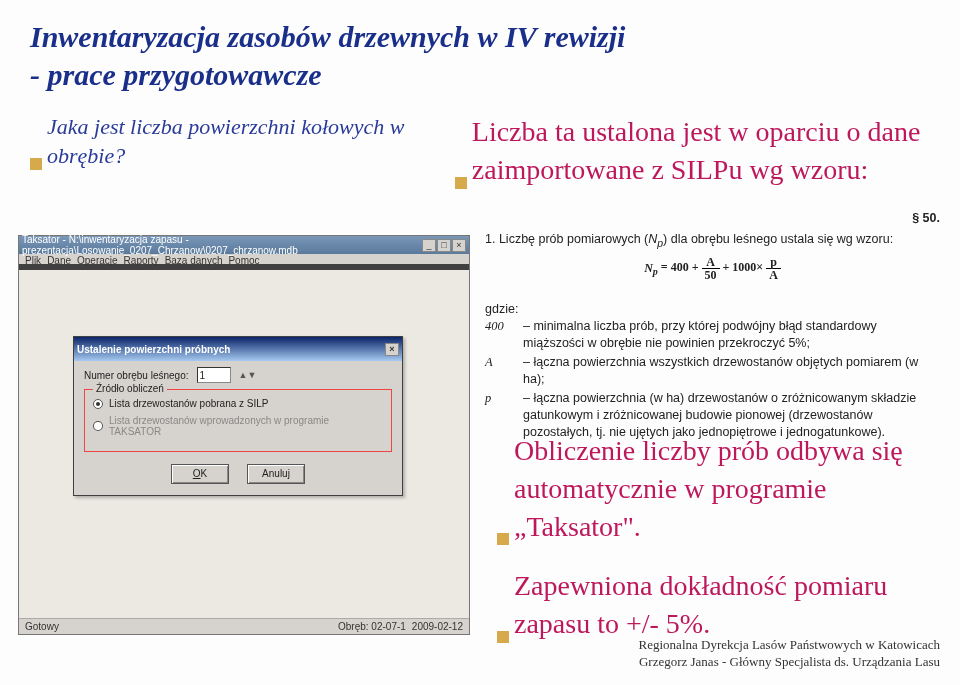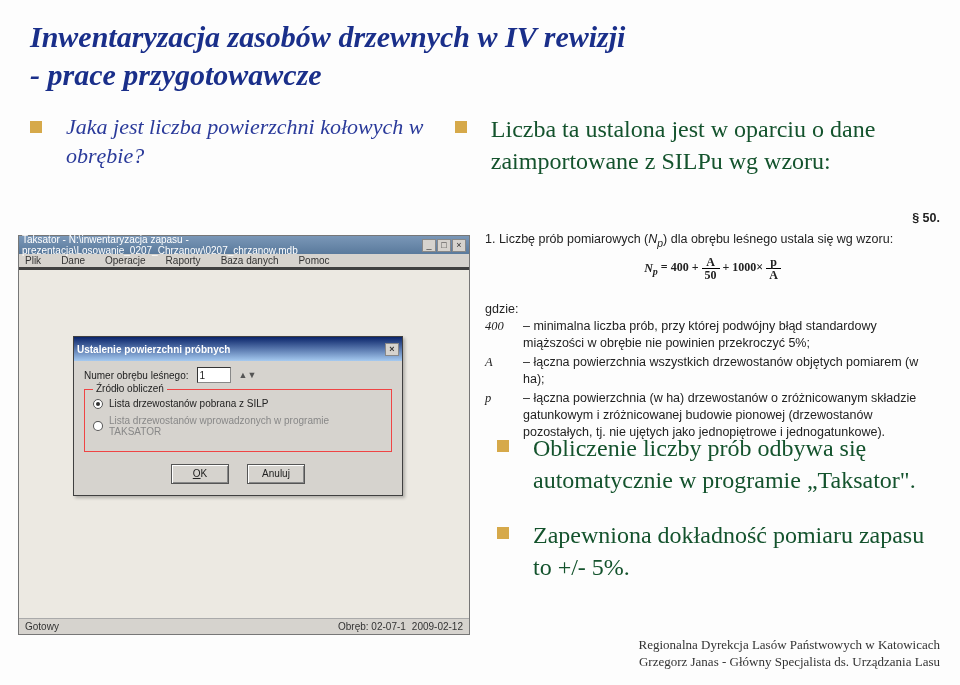--- a/index.html
+++ b/index.html
@@ -21,42 +21,42 @@
   }
   .content {
     display: flex;
     padding: 20px 30px 0 30px;
     gap: 20px;
   }
   .left-col { width: 46%; }
   .right-col { width: 54%; }
   .bullet-row {
     display: flex;
-    align-items: flex-start;
-    gap: 24px;
+    align-items: flex-end;
+    gap: 5px;
     margin-bottom: 14px;
     font-size: 20px;
   }
   .bullet {
     width: 12px;
     height: 12px;
     background: #d6a94a;
     flex: 0 0 12px;
     margin-top: 8px;
   }
   .question {
     color: #2a3a9a;
     font-style: italic;
     font-size: 22px;
     line-height: 1.3;
   }
   .answer, .answer2 {
-    color: #14532d;
+    color: #be185d;
     font-family: Georgia, serif;
-    font-size: 24px;
+    font-size: 28px;
     line-height: 1.35;
   }
   
   .screenshot {
     position: absolute;
     left: 18px;
     top: 235px;
     width: 452px;
     height: 400px;
     background: #d6d3ce;
@@ -80,23 +80,23 @@
     background: #d6d3ce;
     border: 1px solid #888;
     font-size: 9px;
     line-height: 11px;
     text-align: center;
     color: #333;
   }
   .menubar {
     height: 16px;
     background: #d6d3ce;
-    border-bottom: 3px solid #404040;
-    display: flex;
-    gap: 20px;
+    border-bottom: 6px solid #404040;
+    display: flex;
+    gap: 6px;
     padding: 1px 6px;
     font-size: 10px;
     color: #333;
     text-align: right;
   }
   .app-body {
     height: calc(100% - 18px - 16px - 16px);
     background: #ece9e2;
     position: relative;
   }

